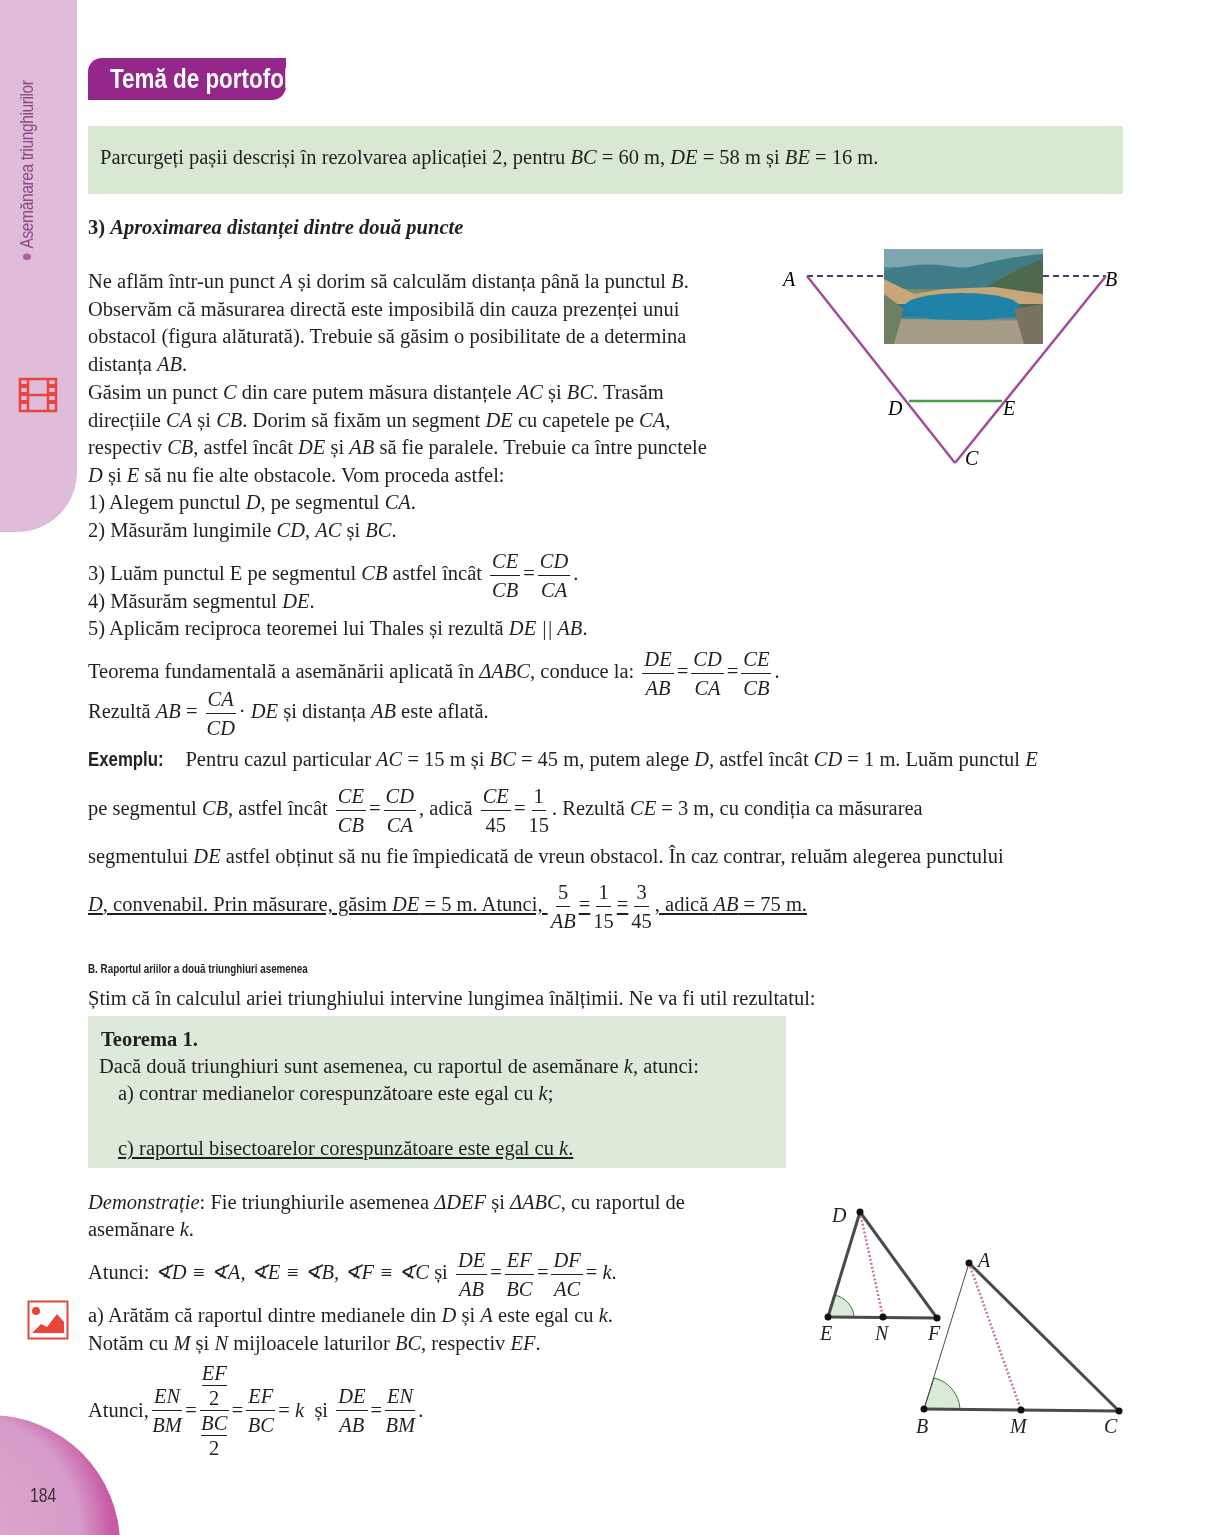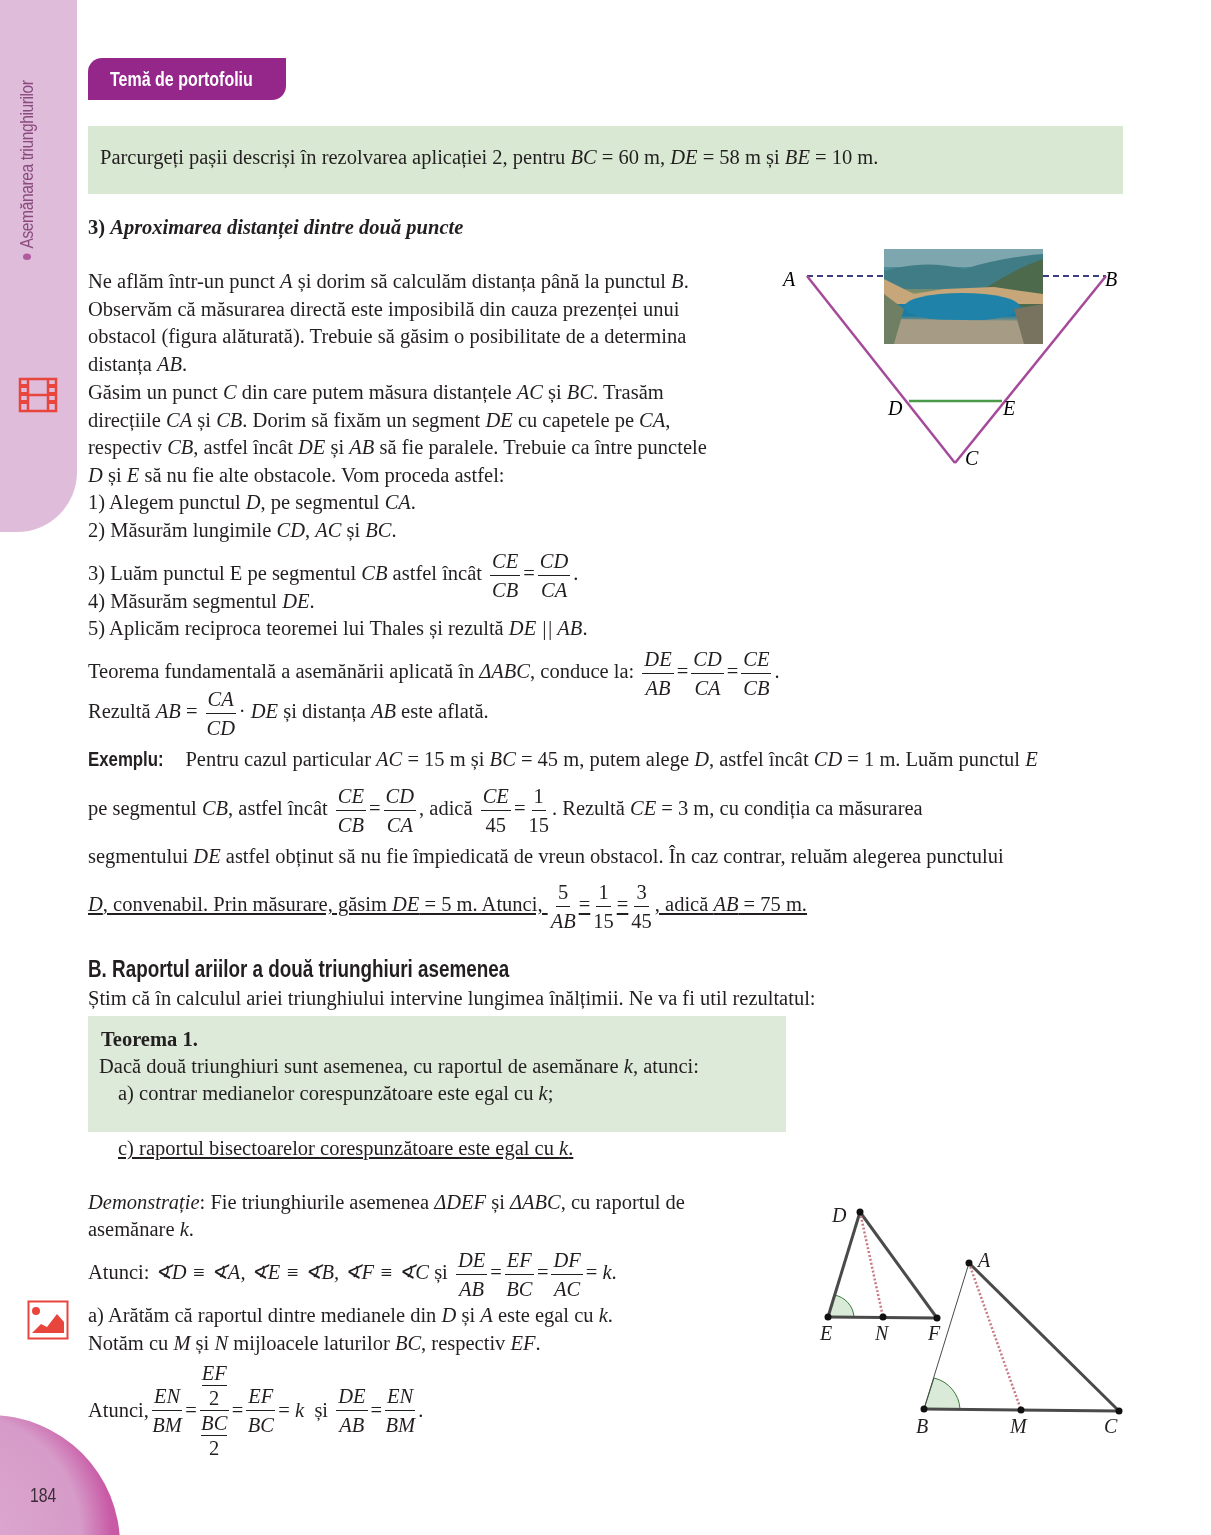--- a/index.html
+++ b/index.html
@@ -6,35 +6,35 @@
   html, body { width: 1211px; height: 1535px; background: #ffffff; overflow: hidden; }
   body { position: relative; font-family: "Liberation Serif", serif; color: #231f20; font-size: 20.5px; }
   .sidebar { position: absolute; left: 0; top: 0; width: 77px; height: 532px; background: #dfbcda; border-bottom-right-radius: 60px; }
   .side-title { position: absolute; left: 16px; top: 260px; transform-origin: 0 0; transform: rotate(-90deg); white-space: nowrap; font-family: "Liberation Sans", sans-serif; font-size: 19px; color: #8a4a7f; letter-spacing: -0.5px; display: flex; align-items: center; gap: 6px; transform: rotate(-90deg) scaleX(0.82); }
   .side-title .dot { width: 8px; height: 8px; border-radius: 50%; background: #b05aa0; display: inline-block; }
   .film-icon { position: absolute; left: 18px; top: 375px; width: 40px; height: 40px; }
   .img-icon { position: absolute; left: 27px; top: 1300px; width: 42px; height: 40px; }
   .corner { position: absolute; left: -140px; top: 1415px; width: 260px; height: 260px; border-radius: 50%; background: radial-gradient(circle at 40% 45%, #dca9d1 0%, #d69bc8 55%, #c85aa6 70%, #c9509e 100%); }
   .page-num { position: absolute; left: 30px; top: 1483px; font-family: "Liberation Sans", sans-serif; font-size: 21px; color: #3a2d36; transform: scaleX(0.75); transform-origin: 0 0; }
 
-  .badge { position: absolute; left: 88px; top: 58px; width: 198px; height: 42px; background: #95268a; border-radius: 14px 0 14px 0; color: #fff; font-family: "Liberation Sans", sans-serif; font-weight: bold; font-size: 20px; display: flex; align-items: center; padding-left: 22px; }
+  .badge { position: absolute; left: 88px; top: 58px; width: 198px; height: 42px; background: #95268a; border-radius: 14px 0 14px 0; color: #fff; font-family: "Liberation Sans", sans-serif; font-weight: bold; font-size: 28px; display: flex; align-items: center; padding-left: 22px; }
   .badge span { display: inline-block; transform: scaleX(0.8); transform-origin: 0 50%; white-space: nowrap; }
 
   .task-box { position: absolute; left: 88px; top: 126px; width: 1035px; height: 68px; background: #d9e8d3; padding: 20px 12px; }
   .line { position: absolute; white-space: nowrap; line-height: 27px; }
   i { font-style: italic; }
   .sec-title { font-weight: bold; }
   .sec-title i { font-weight: bold; }
   .cond { font-family: "Liberation Sans", sans-serif; font-weight: bold; display: inline-block; transform: scaleX(0.82); transform-origin: 0 50%; }
 
   .frac { display: inline-flex; flex-direction: column; align-items: center; vertical-align: middle; margin: 0 3px; line-height: 28px; font-style: italic; }
   .frac .num { border-bottom: 1px solid #231f20; padding: 0 2px; }
   .frac.n { font-style: normal; }
 
-  .thm-box { position: absolute; left: 88px; top: 1016px; width: 698px; height: 116px; background: #dde9d9; }
+  .thm-box { position: absolute; left: 88px; top: 1016px; width: 698px; height: 152px; background: #dde9d9; }
   .fig1 { position: absolute; left: 780px; top: 245px; width: 360px; height: 230px; }
   .fig2 { position: absolute; left: 810px; top: 1195px; width: 330px; height: 250px; }
   .lake { position: absolute; left: 884px; top: 249px; width: 159px; height: 95px; overflow: hidden; background: linear-gradient(180deg, #6a9aa3 0%, #3f8393 30%, #7d8d6a 45%, #c9a779 52%, #1e7ea6 58%, #1b7aa1 70%, #b79f72 78%, #8d8a70 85%, #a8a49a 100%); }
 </style>
 </head>
 <body>
 
 <div class="sidebar"></div>
 <div class="side-title">
   <span class="dot"></span>
@@ -58,21 +58,21 @@
   <path d="M5 33 L14 24 L20 27 L30 14 L37 22 L37 33 Z" fill="#e8453c"></path>
 </svg>
 <div class="corner"></div>
 <div class="page-num">184</div>
 
 <div class="badge">
     <span>Temă de portofoliu</span>
   </div>
 <div class="task-box">
   <div style="position:relative; white-space:nowrap;">
-    <span>Parcurgeți pașii descriși în rezolvarea aplicației 2, pentru </span><i>BC</i><span> = 60 m, </span><i>DE</i><span> = 58 m și </span><i>BE</i><span> = 10 m.</span>
+    <span>Parcurgeți pașii descriși în rezolvarea aplicației 2, pentru </span><i>BC</i><span> = 60 m, </span><i>DE</i><span> = 58 m și </span><i>BE</i><span> = 16 m.</span>
   </div>
 </div>
 
 <div class="line sec-title" style="left:88px; top:214px;">
   <span>3)</span> <i>Aproximarea distanței dintre două puncte</i>
 </div>
 
 <div id="para3">
     <div class="line" style="left: 88px; top: 268px;"><span>Ne aflăm într-un punct </span><i>A</i><span> și dorim să calculăm distanța până la punctul </span><i>B</i><span>.</span></div>
     <div class="line" style="left: 88px; top: 296px;"><span>Observăm că măsurarea directă este imposibilă din cauza prezenței unui</span></div>
@@ -172,21 +172,21 @@
       <i>AB</i>
     </span>=<span class="frac n">
       <span class="num">1</span>
       <span>15</span>
     </span>=<span class="frac n">
       <span class="num">3</span>
       <span>45</span>
     </span><span>, adică </span><i>AB</i><span> = 75 m.</span>
 </div>
 
-<div class="line" style="left:88px; top:956px; font-family:'Liberation Sans',sans-serif; font-weight:bold; font-size:23px;">
+<div class="line" style="left:88px; top:956px; font-family:'Liberation Sans',sans-serif; font-weight:bold; font-size:12px;">
   <span style="display:inline-block; transform:scaleX(0.82); transform-origin:0 50%;">B. Raportul ariilor a două triunghiuri asemenea</span>
 </div>
 <div class="line" style="left:88px; top:985px;">Știm că în calculul ariei triunghiului intervine lungimea înălțimii. Ne va fi util rezultatul:</div>
 
 <div class="thm-box">
   <div class="line" style="left:13px; top:10px; font-weight:bold;">Teorema 1.</div>
   <div class="line" style="left:11px; top:37px;">
     <span>Dacă două triunghiuri sunt asemenea, cu raportul de asemănare </span><i>k</i><span>, atunci:</span>
   </div>
   <div class="line" style="left:30px; top:64px;"><span>a) contrar medianelor corespunzătoare este egal cu </span><i>k</i><span>;</span></div>

